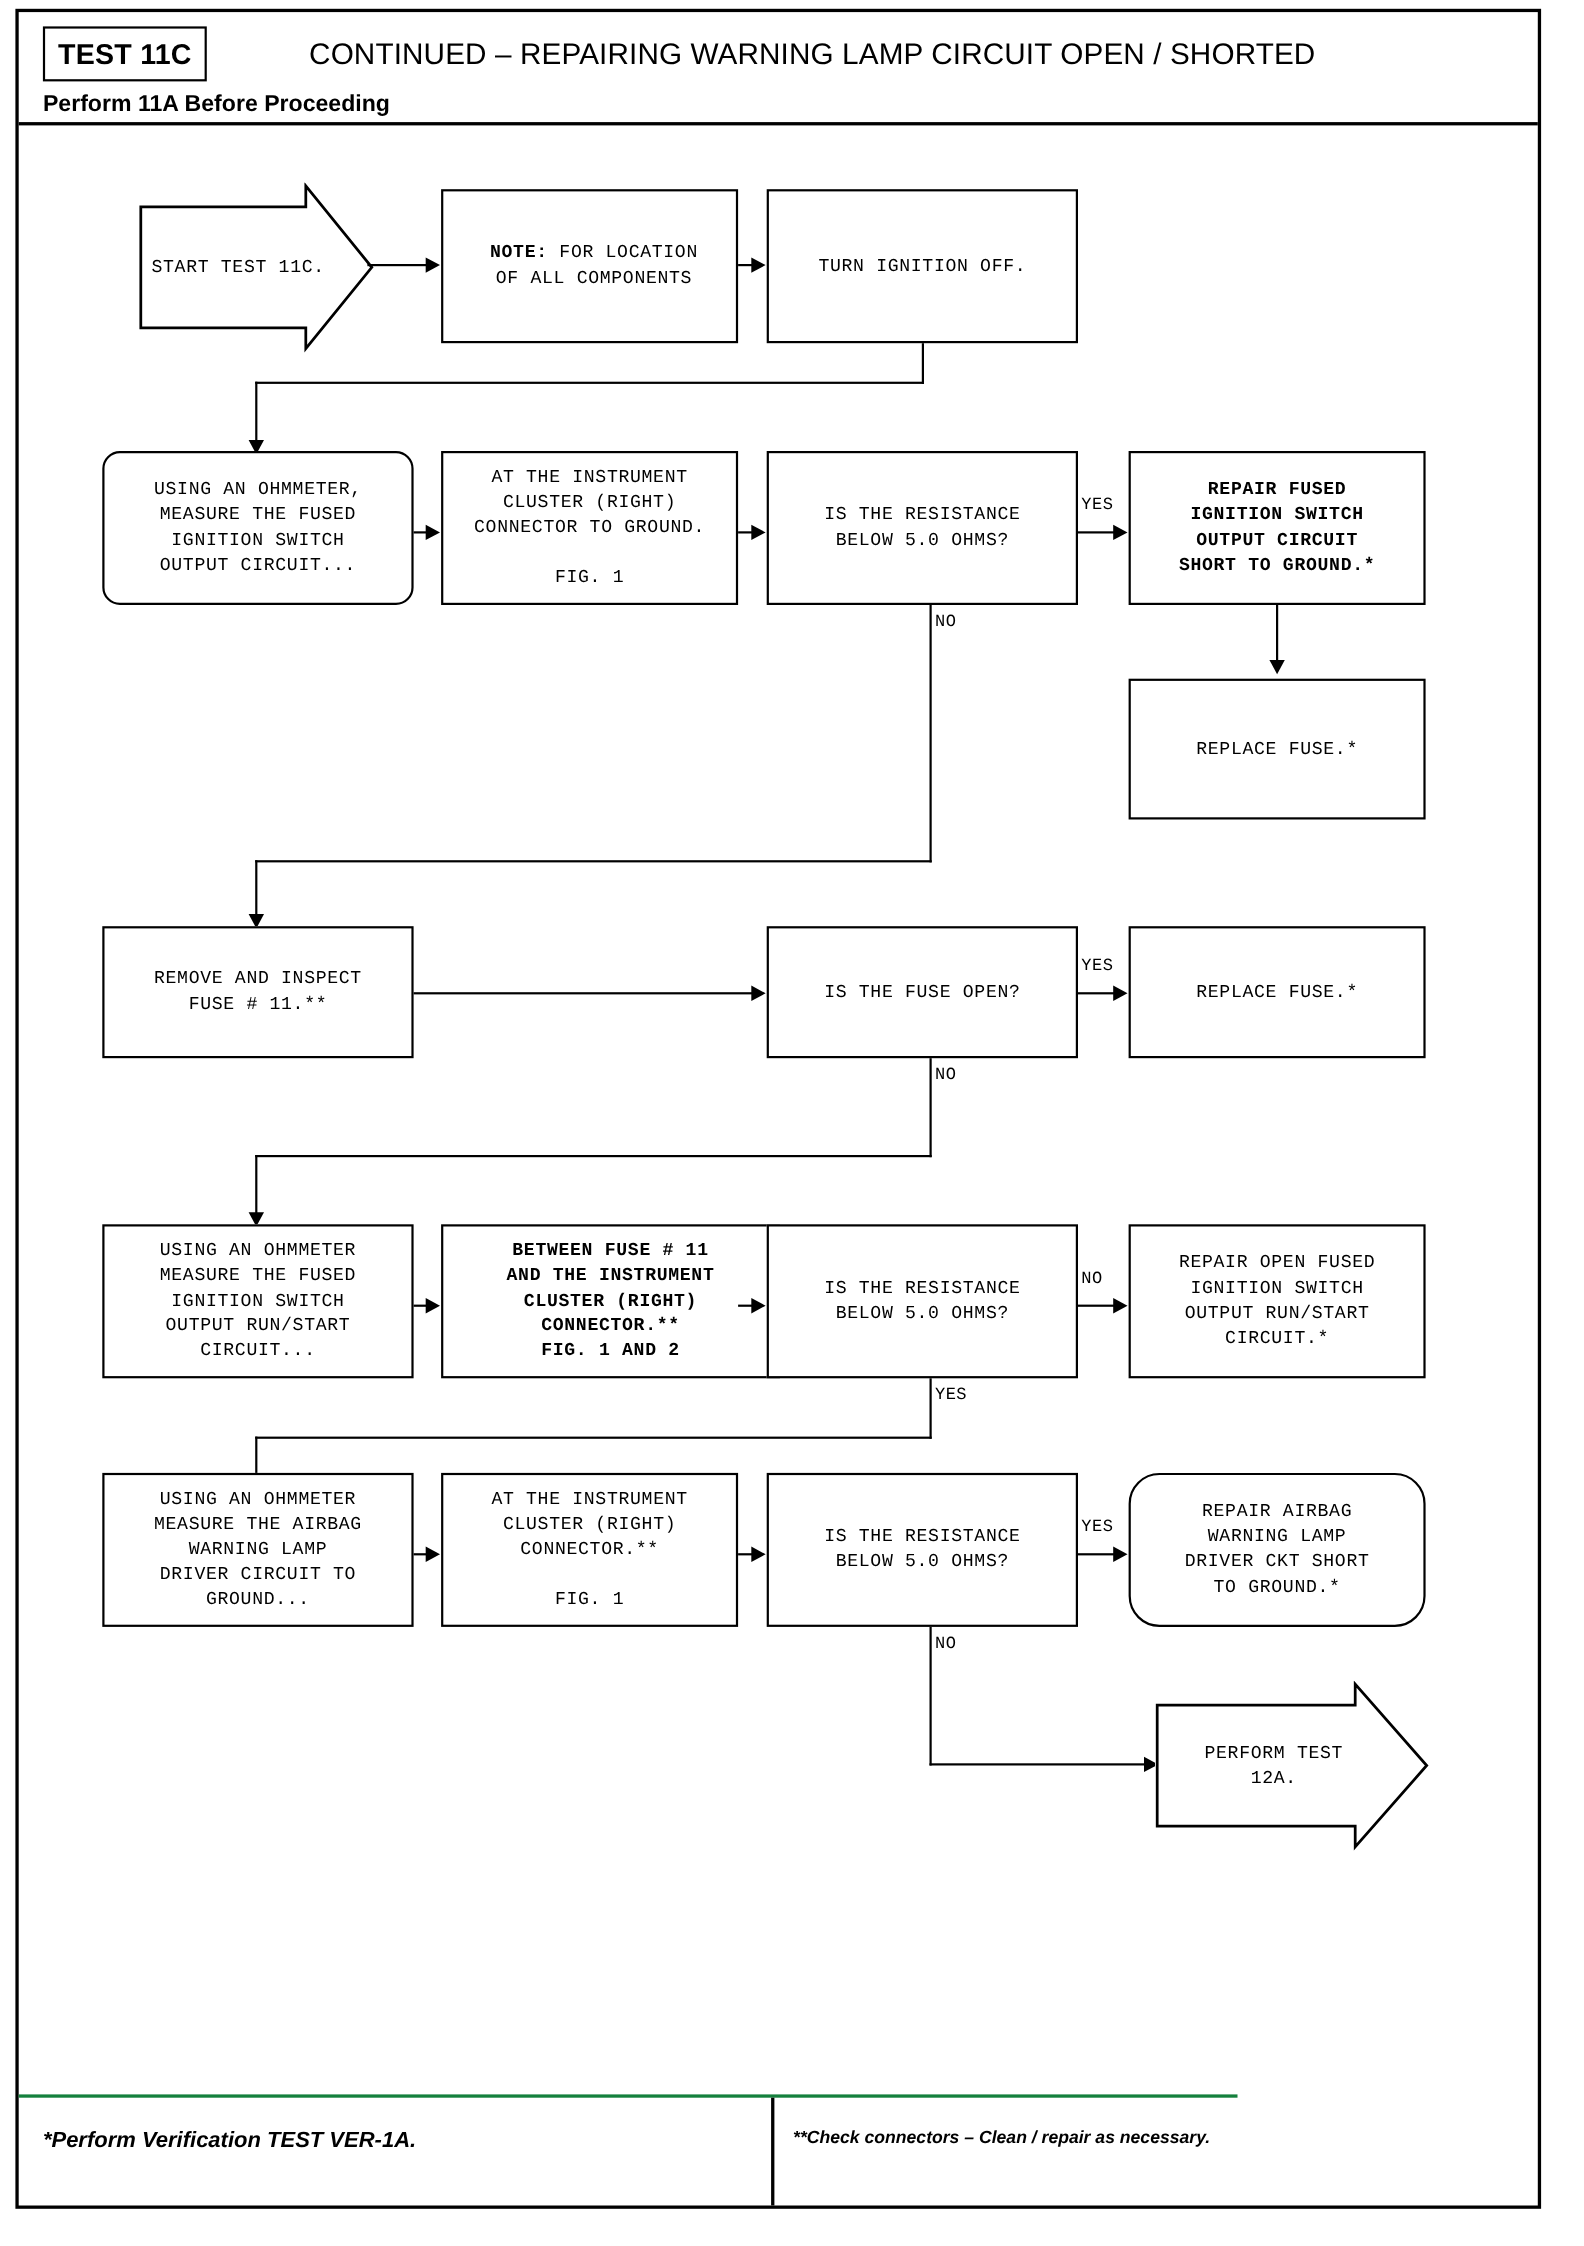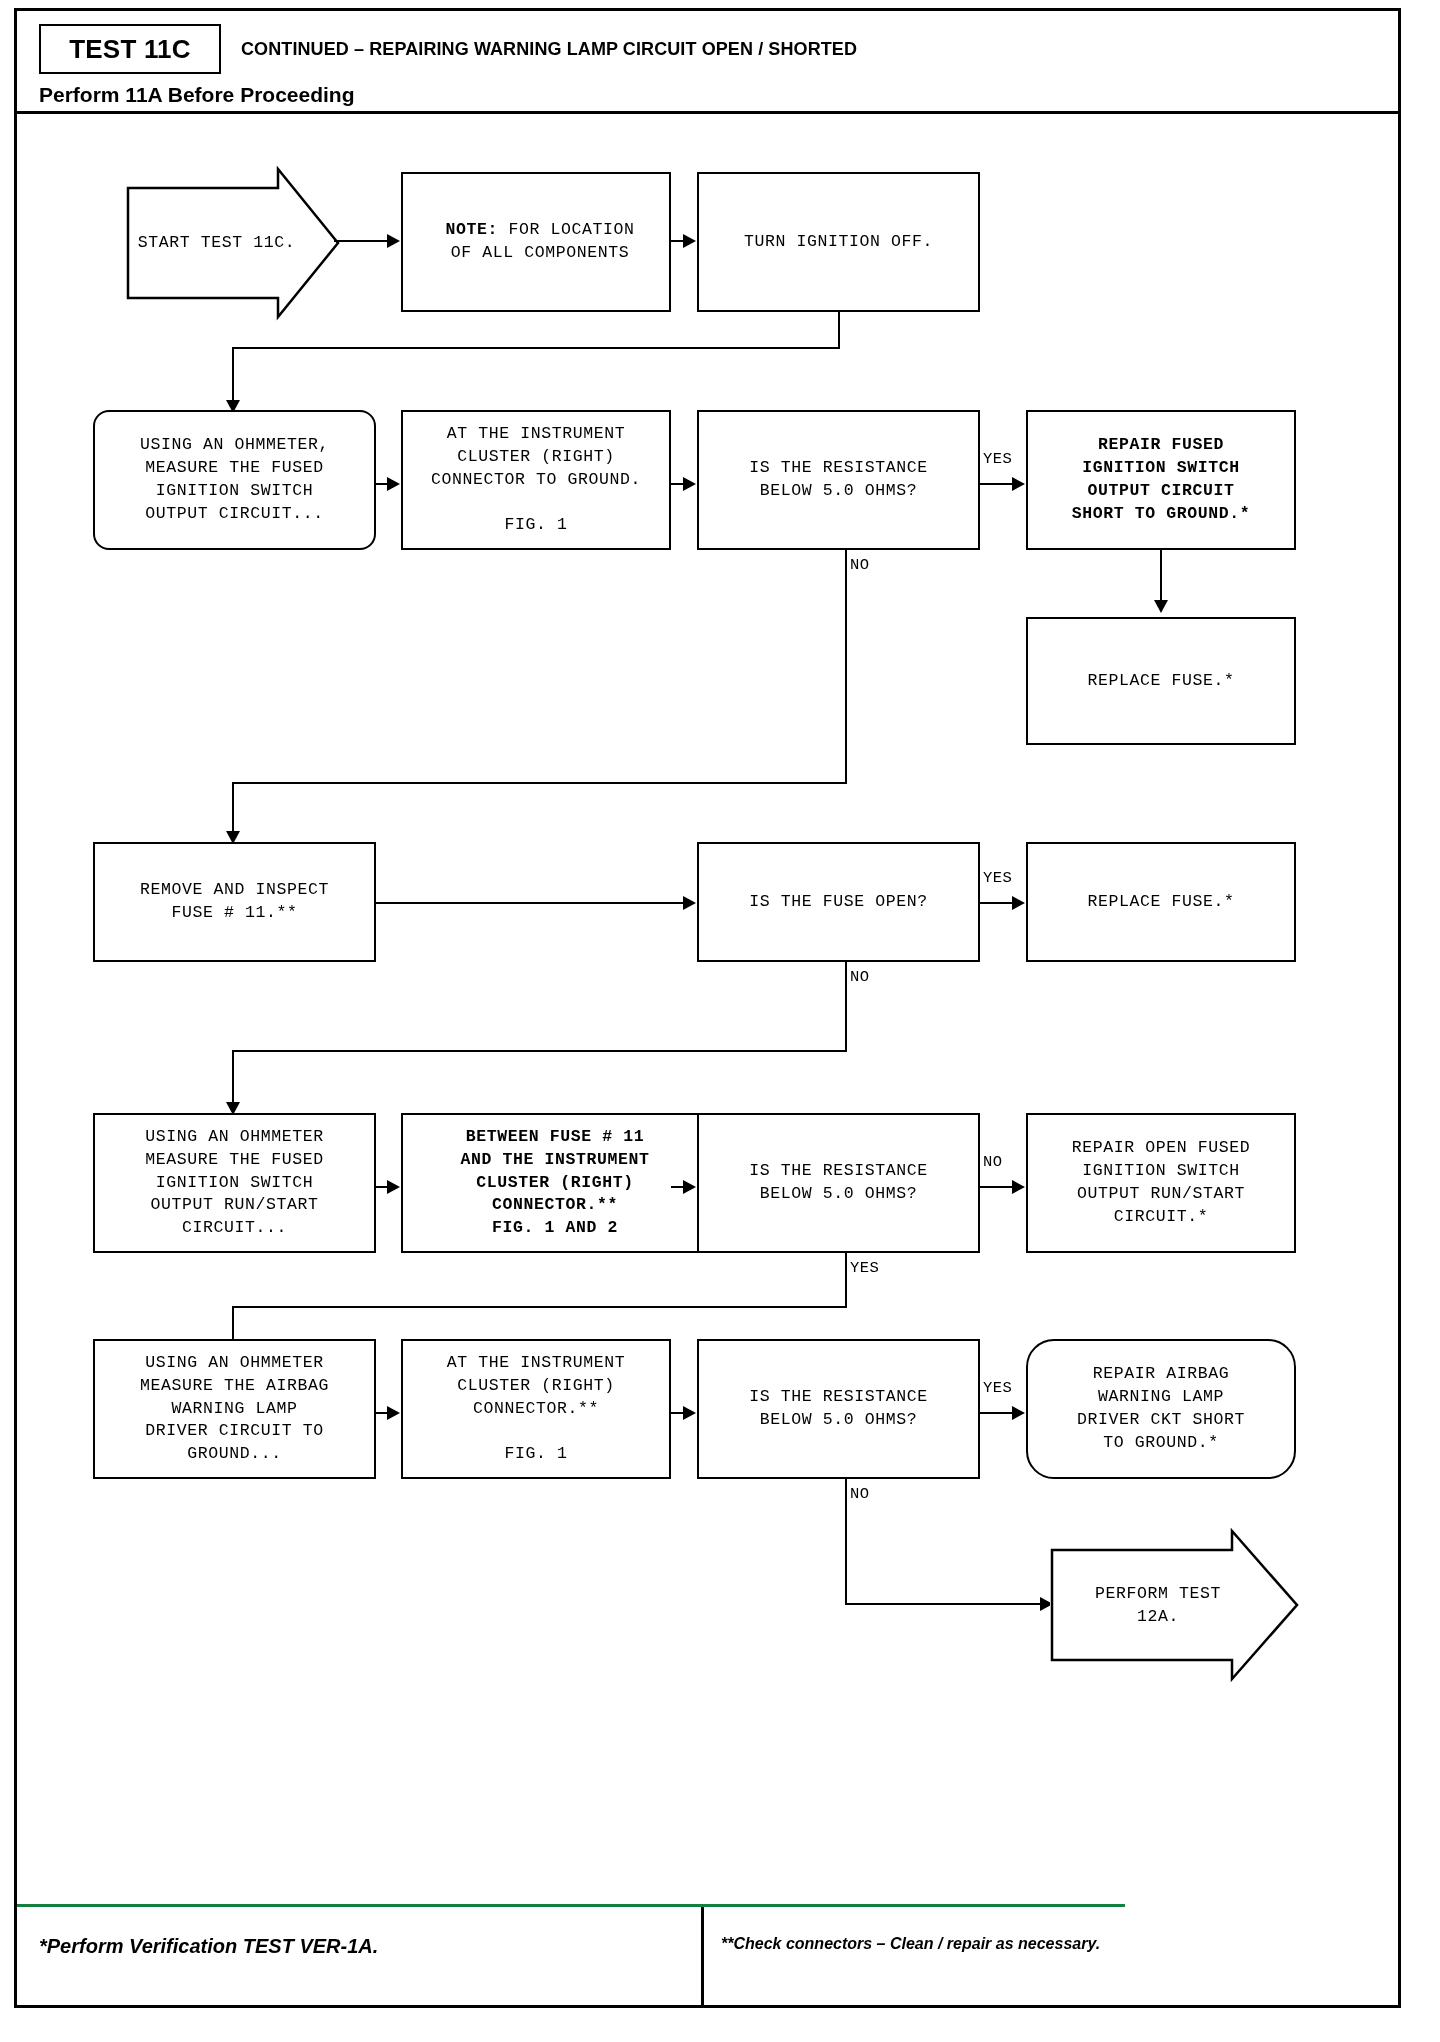--- a/index.html
+++ b/index.html
@@ -37,21 +37,21 @@
     top: 11px;
     width: 1381px;
     height: 103px;
     box-sizing: border-box;
     border-bottom: 3px solid #000;
   }
   .test-badge {
     position: absolute;
     left: 22px;
     top: 13px;
-    width: 182px;
+    width: 149px;
     height: 50px;
     border: 2px solid #000;
     box-sizing: border-box;
     display: flex;
     align-items: center;
     justify-content: center;
   }
   .test-badge span {
     font-size: 26px;
     font-weight: bold;
@@ -59,24 +59,25 @@
   }
   .header-title {
     position: absolute;
     left: 224px;
     top: 13px;
     height: 50px;
     display: flex;
     align-items: center;
   }
   .header-title span {
-    font-size: 18px;
-    font-weight: bold;
+    font-size: 27px;
+    font-weight: normal;
     letter-spacing: 0.1px;
     white-space: nowrap;
+    margin-left: 40px;
   }
   .header-sub {
     position: absolute;
     left: 22px;
     top: 72px;
     font-size: 21px;
     font-weight: bold;
   }
 
   

